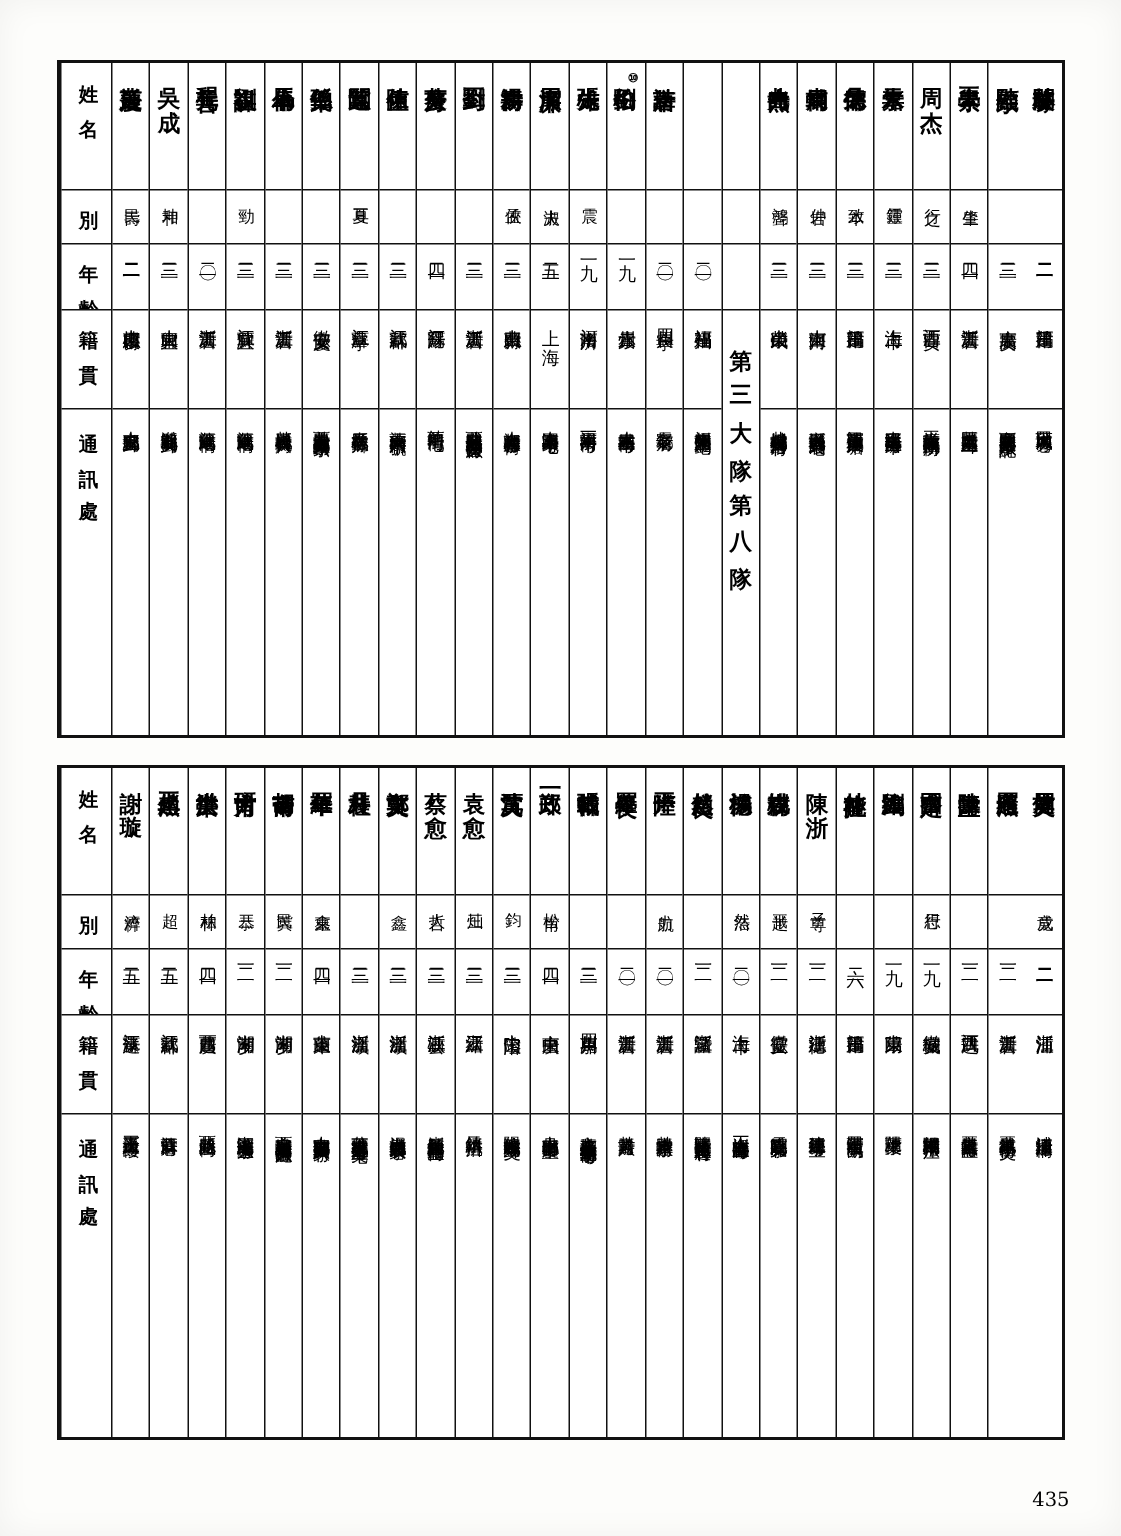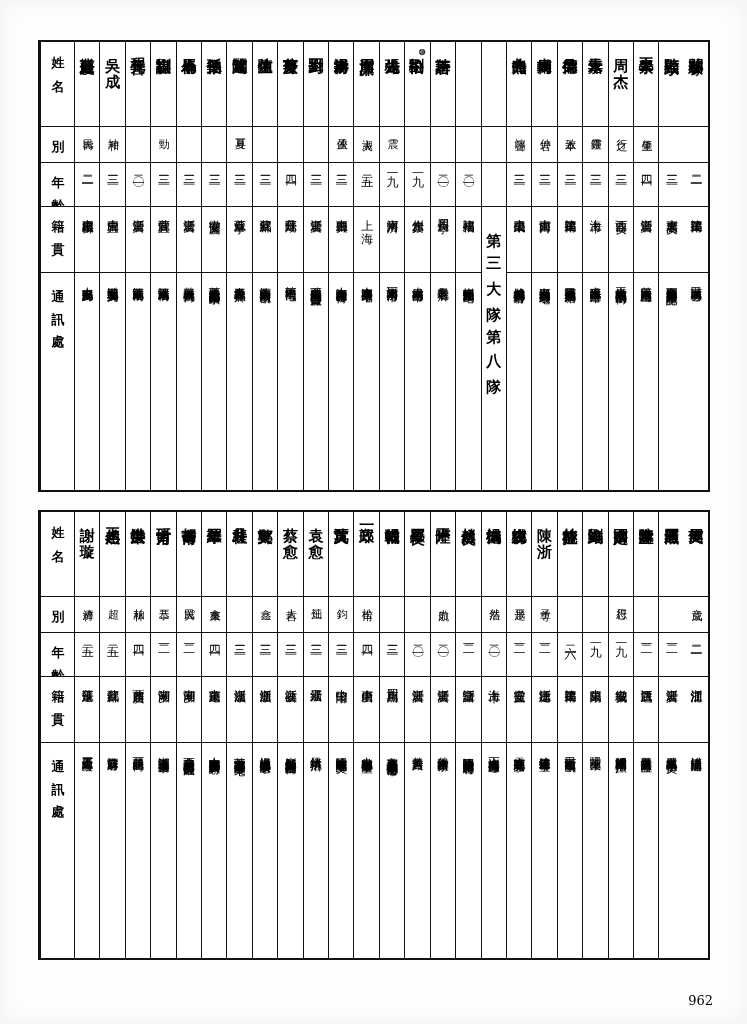--- a/index.html
+++ b/index.html
@@ -1028,15 +1028,15 @@
         </div>
       <div class="cell r-native">
           <span class="vtext native-t">浙江浦江</span>
         </div>
       <div class="cell addr r-addr">
           <span class="vtext addr-t">浦江橫溪通津橋</span>
         </div>
     </div>
   </div>
 
-  <div class="pagenum">962</div>
+  <div class="pagenum">435</div>
   <div class="edge"></div>
 </div>
 
 </body></html>

